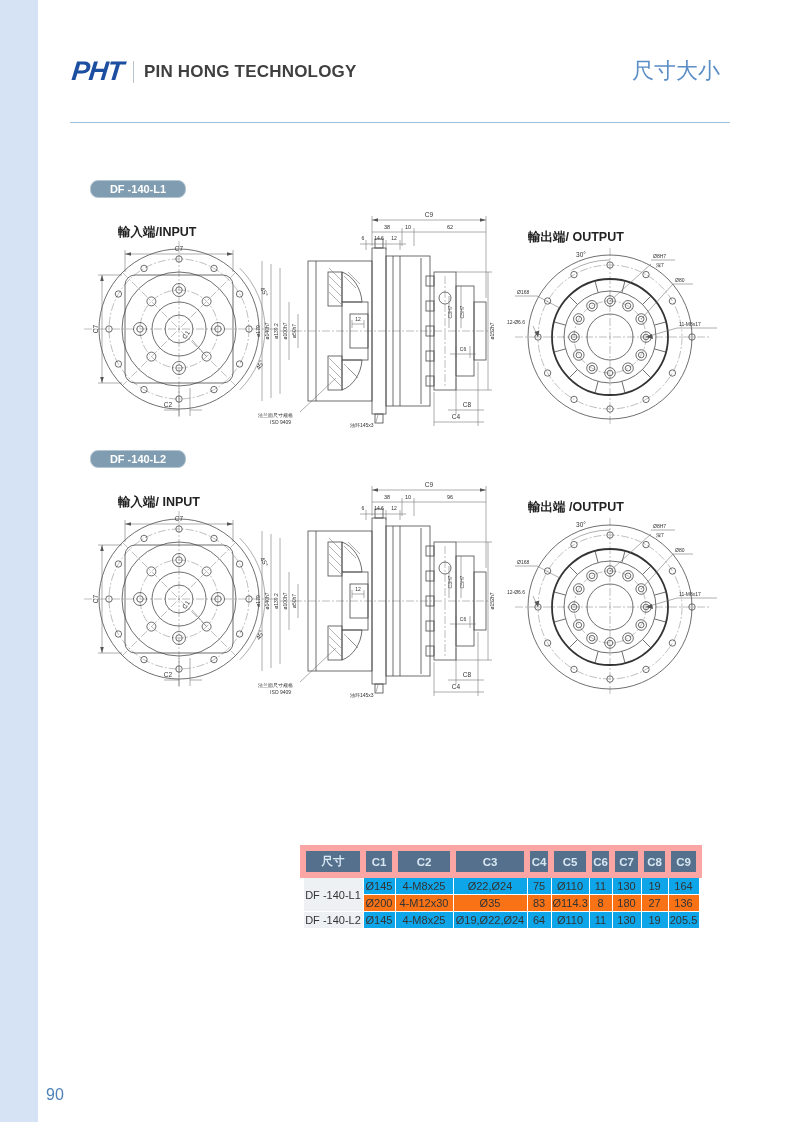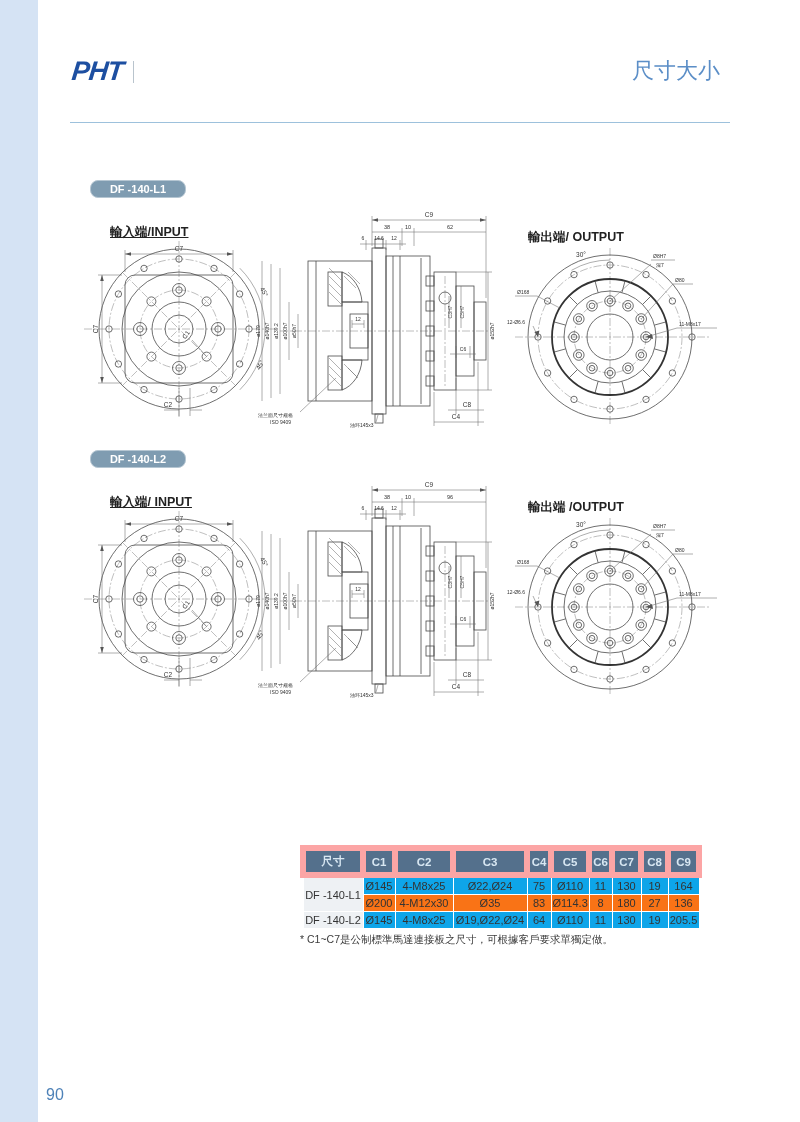--- a/index.html
+++ b/index.html
@@ -14,21 +14,21 @@
   .company{font-weight:bold;font-size:17px;color:#3f3f3f;letter-spacing:0.2px;}
   .page-title{font-size:22px;color:#5b8ec7;margin-right:10px;}
   .header-rule{position:absolute;left:70px;top:122px;width:660px;height:1px;background:#9dc1dc;}
   
   #sections .section{position:absolute;left:0;width:800px;height:270px;}
   #sections .section:nth-child(1){top:176px;}
   #sections .section:nth-child(2){top:446px;}
   .badge{position:absolute;left:90px;top:4px;width:94px;height:16px;background:#7f9cb1;border:1px solid #b5c6d2;
          border-radius:8px;color:#fff;font-size:11px;font-weight:bold;text-align:center;line-height:16px;}
   .view-title{position:absolute;font-size:12.5px;font-weight:bold;color:#222;}
-  .input-title{left:110px;top:48px;text-decoration:underline;}
+  .input-title{left:118px;top:48px;}
   .output-title{left:528px;top:53px;}
   .input-svg{position:absolute;left:78px;top:60px;}
   .cross-svg{position:absolute;left:250px;top:30px;}
   .output-svg{position:absolute;left:505px;top:64px;}
   
   .ln{stroke:#4a4a4a;stroke-width:0.8;fill:none;}
   .thick{stroke:#333;stroke-width:1.8;fill:none;}
   .cl{stroke:#8a8a8a;stroke-width:0.55;fill:none;stroke-dasharray:8 2 2 2;}
   .dim{stroke:#6a6a6a;stroke-width:0.55;fill:none;}
   .arr{fill:#555;stroke:none;}
@@ -49,20 +49,21 @@
 </head>
 <body>
 
 <div class="page">
   <div class="sidebar"></div>
 
   <div class="header">
     <div class="brand">
       <span class="logo">PHT</span>
       <span class="brand-divider"></span>
+      <span class="company">PIN HONG TECHNOLOGY</span>
     </div>
     <div class="page-title">尺寸大小</div>
   </div>
   <div class="header-rule"></div>
 
   <div id="sections">
   <div class="section">
     <div class="badge">DF -140-L1</div>
     <div class="view-title input-title">輸入端/INPUT</div>
     <div class="view-title output-title">輸出端/ OUTPUT</div>
@@ -644,17 +645,16 @@
           <td>Ø19,Ø22,Ø24</td>
           <td>64</td>
           <td>Ø110</td>
           <td>11</td>
           <td>130</td>
           <td>19</td>
           <td>205.5</td>
         </tr>
       </tbody>
     </table>
-    <div class="footnote">* C1~C7是公制標準馬達連接板之尺寸，可根據客戶要求單獨定做。</div>
   </div>
 
   <div class="page-num">90</div>
 </div>
 
 </body></html>

